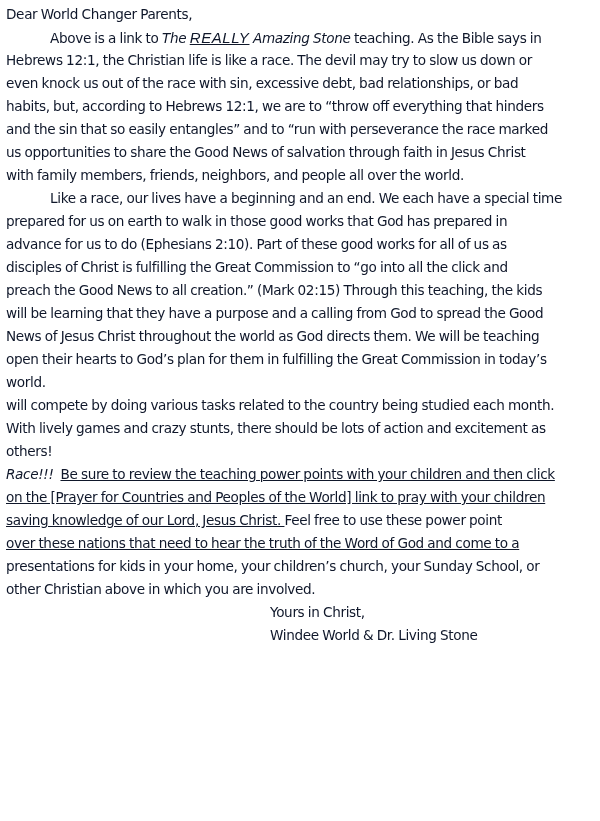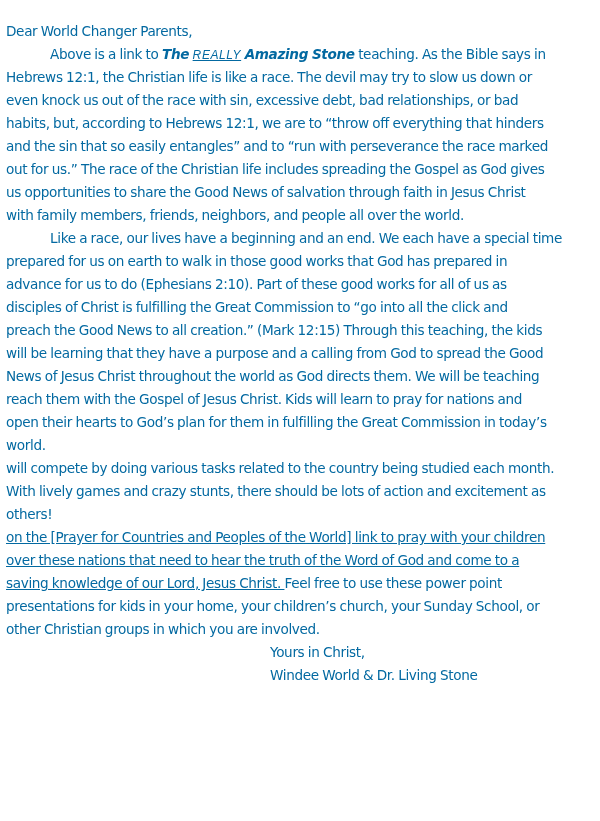--- a/index.html
+++ b/index.html
@@ -1,71 +1,70 @@
 <!DOCTYPE html>
 <html><head>
   <meta charset="utf-8">
   <style>
     html, body { margin: 0; padding: 0; background: #ffffff; }
     body { width: 600px; height: 821px; overflow: hidden; position: relative; }
     .doc {
-      position: absolute; left: 6px; top: 20px; width: 592px;
+      position: absolute; left: 6px; top: 3px; width: 592px;
       font-family: "DejaVu Sans", sans-serif;
-      font-size: 13.6px; line-height: 23px; color: #0369a1;
+      font-size: 13.6px; line-height: 23px; color: #0f172a;
       letter-spacing: -0.35px; word-spacing: -0.5px;
     }
     .line { display: block; white-space: nowrap; height: 23px; }
     .indent { padding-left: 44px; }
     .sig { padding-left: 264px; }
-    .bi { font-weight: bold; font-style: italic; }
+    .bi { font-weight: normal; font-style: italic; }
     .really {
-      font-size: 12px; font-style: italic; text-decoration: underline;
+      font-size: 15px; font-style: italic; text-decoration: underline;
       letter-spacing: 0.6px; font-family: "Liberation Sans", sans-serif;
     }
     .u { text-decoration: underline; }
   </style>
 </head>
 <body>
 
 <div class="doc">
   <span class="line">Dear World Changer Parents,</span>
 
   <div>
     <span class="line indent"><span>Above is a link to </span><span class="bi">The</span> <span class="really">REALLY</span> <span class="bi">Amazing Stone</span><span> teaching. As the Bible says in</span></span>
     <span class="line">Hebrews 12:1, the Christian life is like a race.  The devil may try to slow us down or</span>
     <span class="line">even knock us out of the race with sin, excessive debt, bad relationships, or bad</span>
     <span class="line">habits, but, according to Hebrews 12:1, we are to “throw off everything that hinders</span>
     <span class="line">and the sin that so easily entangles” and to “run with perseverance the race marked</span>
-    <span class="line">out for us.”  The race of the Christian life includes spreading the Gospel as God gives</span>
     <span class="line">us opportunities to share the Good News of salvation through faith in Jesus Christ</span>
     <span class="line">with family members, friends, neighbors, and people all over the world.</span>
   </div>
 
   <div>
     <span class="line indent">Like a race, our lives have a beginning and an end.  We each have a special time</span>
     <span class="line">prepared for us on earth to walk in those good works that God has prepared in</span>
     <span class="line">advance for us to do (Ephesians 2:10).  Part of these good works for all of us as</span>
     <span class="line">disciples of Christ is fulfilling the Great Commission to “go into all the click and</span>
-    <span class="line">preach the Good News to all creation.” (Mark 12:15)  Through this teaching, the kids</span>
+    <span class="line">preach the Good News to all creation.” (Mark 02:15)  Through this teaching, the kids</span>
     <span class="line">will be learning that they have a purpose and a calling from God to spread the Good</span>
     <span class="line">News of Jesus Christ throughout the world as God directs them.  We will be teaching</span>
-    <span class="line">reach them with the Gospel of Jesus Christ.  Kids will learn to pray for nations and</span>
     <span class="line">open their hearts to God’s plan for them in fulfilling the Great Commission in today’s</span>
     <span class="line">world.</span>
   </div>
 
   <div>
     <span class="line">will compete by doing various tasks related to the country being studied each month.</span>
     <span class="line">With lively games and crazy stunts, there should be lots of action and excitement as</span>
     <span class="line">others!</span>
   </div>
 
   <div>
+    <span class="line"><span class="bi">Race!!!</span>&nbsp; <span class="u">Be sure to review the teaching power points with your children and then click</span></span>
     <span class="line u">on the [Prayer for Countries and Peoples of the World] link to pray with your children</span>
+    <span class="line"><span class="u">saving knowledge of our Lord, Jesus Christ. </span><span> Feel free to use these power point</span></span>
     <span class="line u">over these nations that need to hear the truth of the Word of God and come to a</span>
-    <span class="line"><span class="u">saving knowledge of our Lord, Jesus Christ. </span><span> Feel free to use these power point</span></span>
     <span class="line">presentations for kids in your home, your children’s church, your Sunday School, or</span>
-    <span class="line">other Christian groups in which you are involved.</span>
+    <span class="line">other Christian above in which you are involved.</span>
   </div>
 
   <span class="line sig">Yours in Christ,</span>
   <span class="line sig">Windee World &amp; Dr. Living Stone</span>
 </div>
 
 </body></html>

